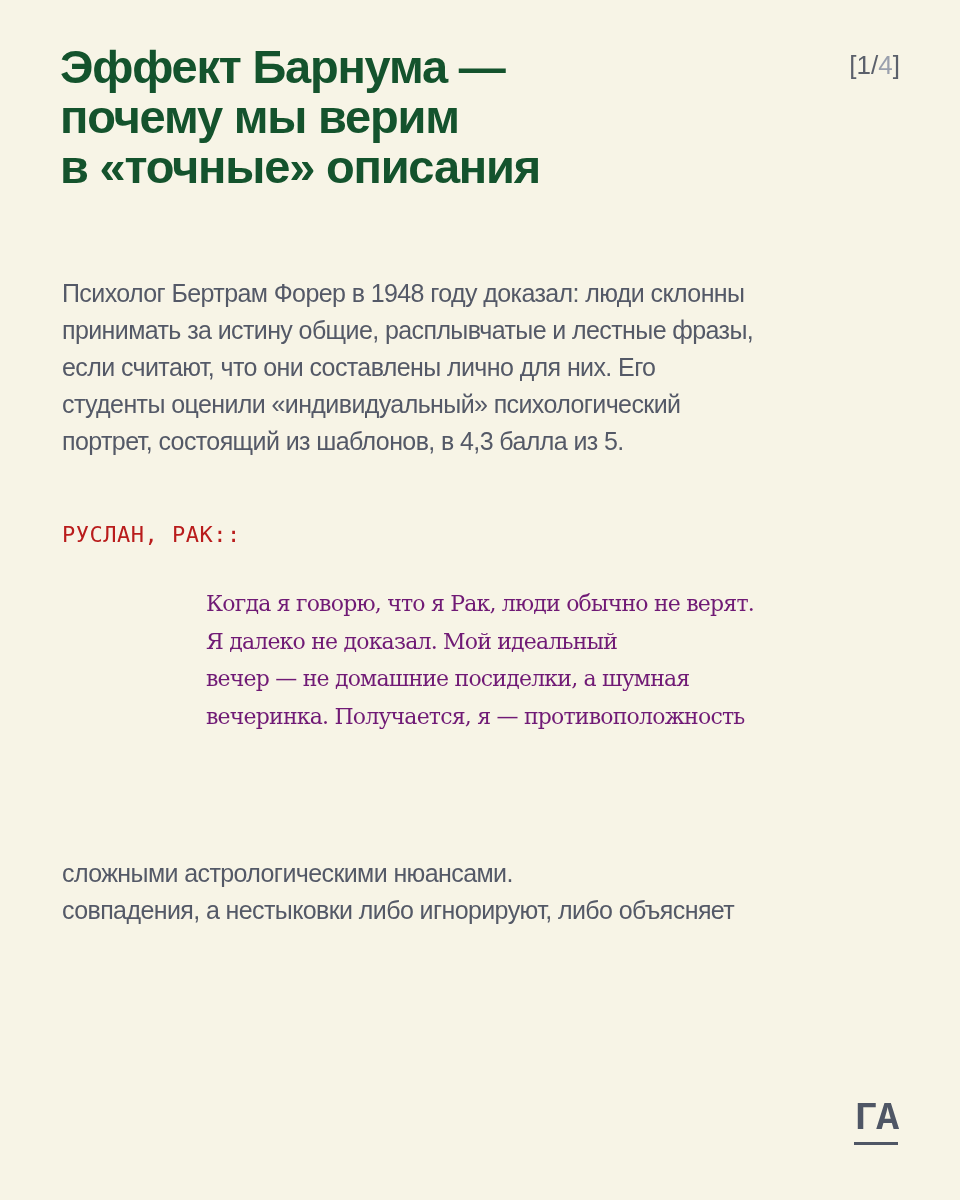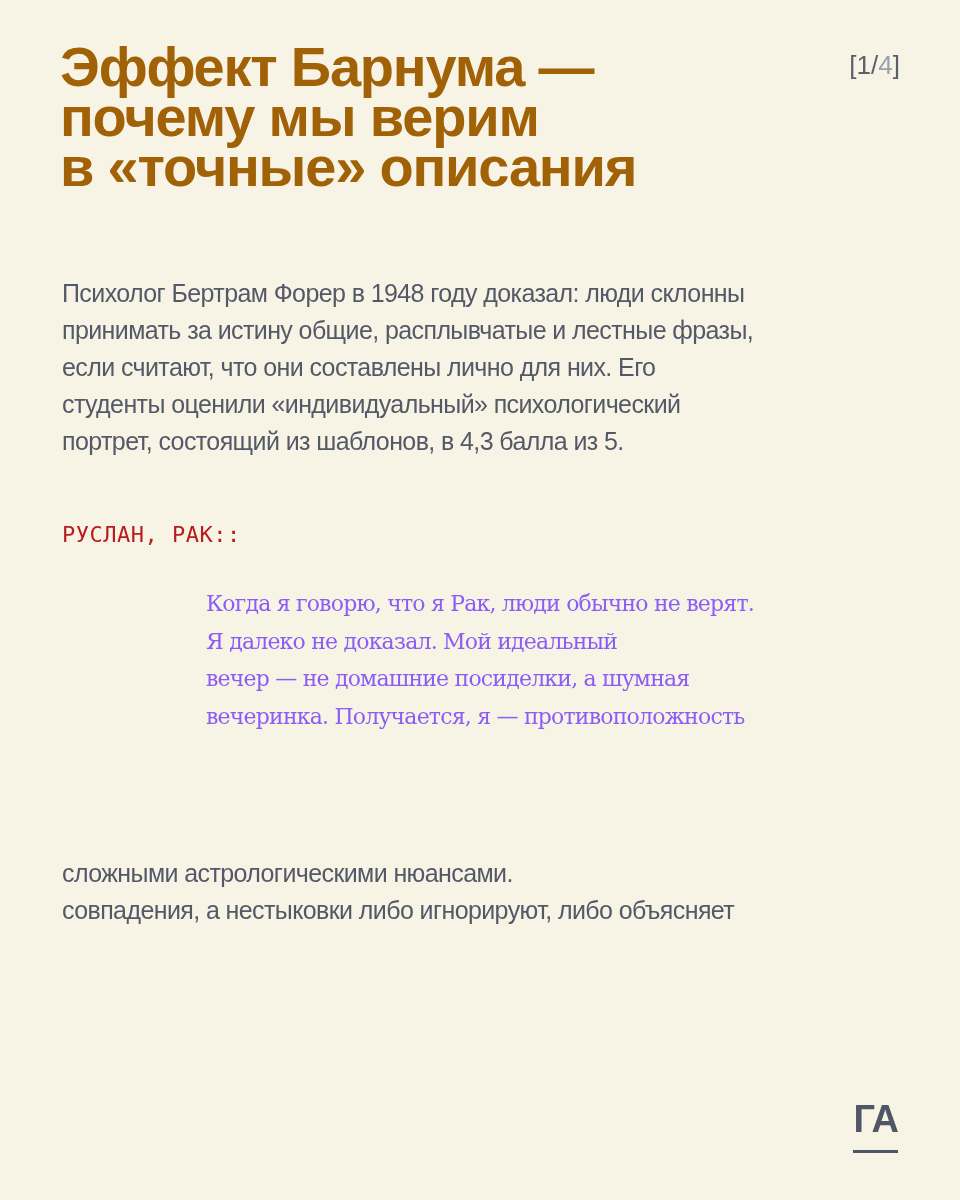--- a/index.html
+++ b/index.html
@@ -14,24 +14,24 @@
       overflow: hidden;
       color: #4a5060;
     }
     .title {
       position: absolute;
       left: 60px;
       top: 42px;
       width: 640px;
       font-family: "Liberation Sans", sans-serif;
       font-weight: 700;
-      font-size: 56px;
+      font-size: 47px;
       line-height: 50px;
       letter-spacing: -1.2px;
-      color: #a16207;
+      color: #14532d;
       margin: 0;
     }
     .title span { display: block; white-space: nowrap; }
     .pager {
       position: absolute;
       right: 60px;
       top: 50px;
       font-family: Liberation Sans, sans-serif;
       font-size: 26px;
       color: #5b606b;
@@ -62,46 +62,46 @@
     }
     .quote {
       position: absolute;
       left: 206px;
       top: 585px;
       width: 700px;
       font-family: "DejaVu Serif", serif;
       font-size: 22px;
       line-height: 37.5px;
       letter-spacing: -0.8px;
-      color: #8b5cf6;
+      color: #701a75;
     }
     .quote span { display: block; white-space: nowrap; }
     .conclusion {
       position: absolute;
       left: 62px;
       top: 855px;
       width: 860px;
       font-family: "Liberation Sans", sans-serif;
       font-size: 25px;
       line-height: 37px;
       letter-spacing: -0.6px;
       color: #545967;
     }
     .conclusion span { display: block; white-space: nowrap; }
     .logo {
       position: absolute;
       right: 62px;
       top: 1100px;
-      font-family: Liberation Sans, sans-serif;
+      font-family: Liberation Mono, monospace;
       font-weight: 700;
       font-size: 38px;
       line-height: 38px;
       color: #4f5665;
       letter-spacing: -1px;
-      padding-bottom: 12px;
+      padding-bottom: 4px;
       border-bottom: 3px solid #4f5665;
     }
   </style>
 </head>
 <body>
 
 <h1 class="title">
   <span>Эффект Барнума —</span>
   <span>почему мы верим</span>
   <span>в «точные» описания</span>

